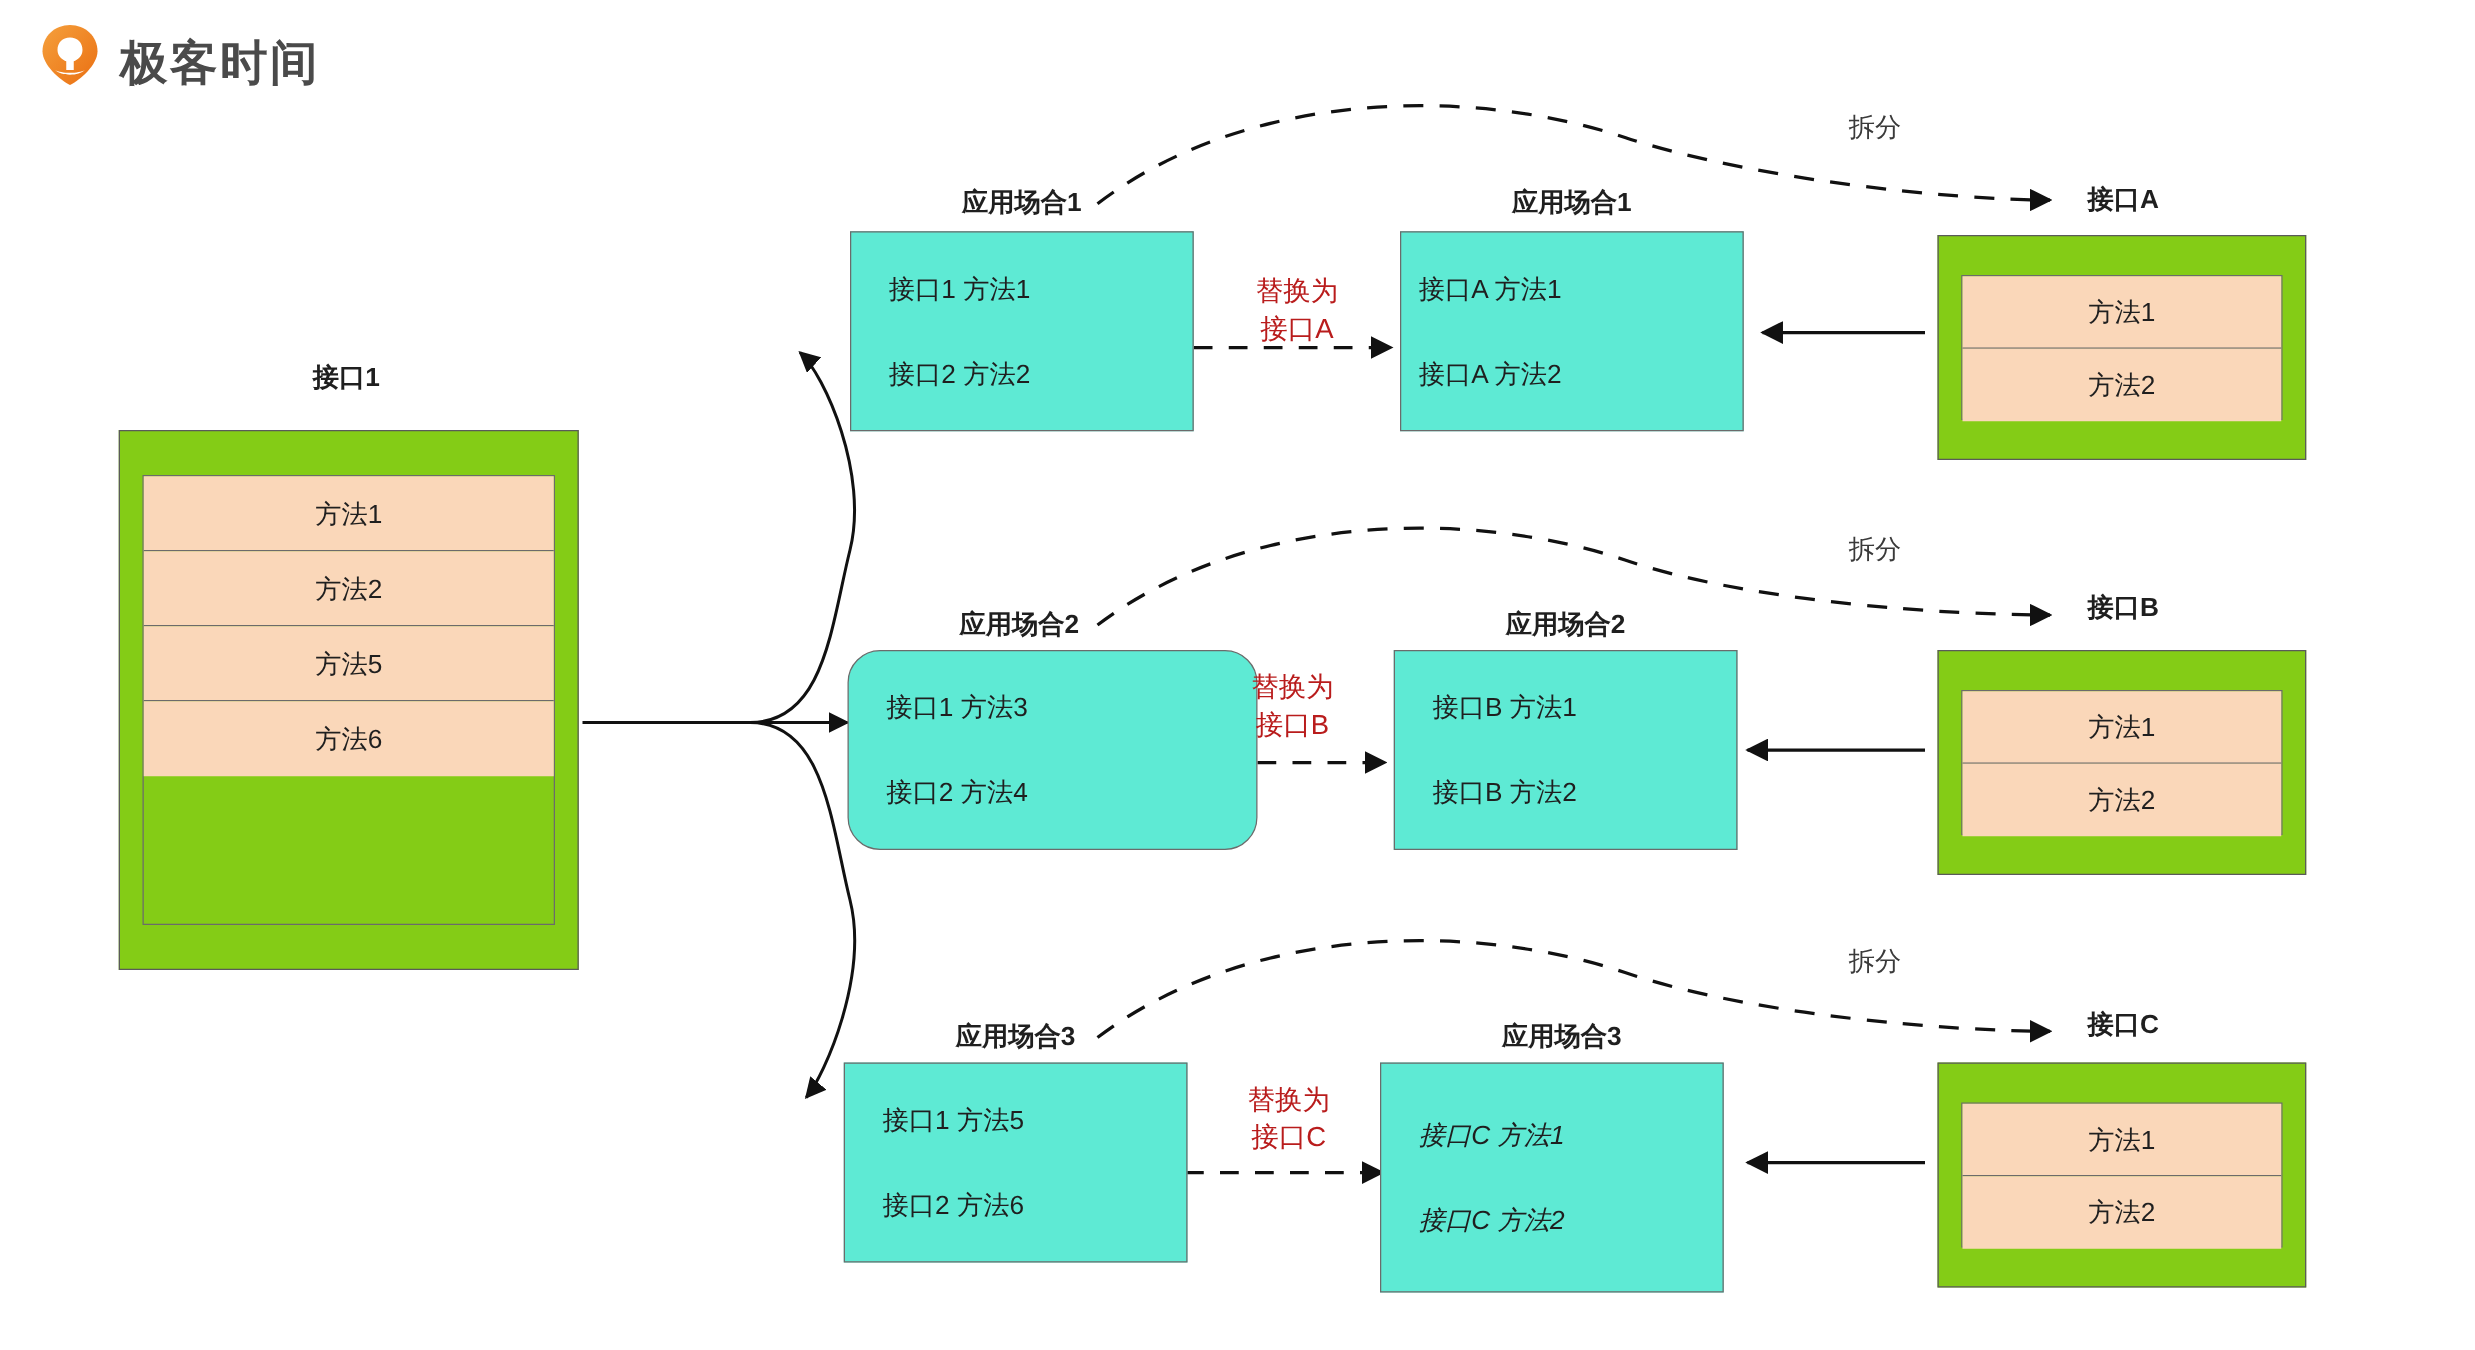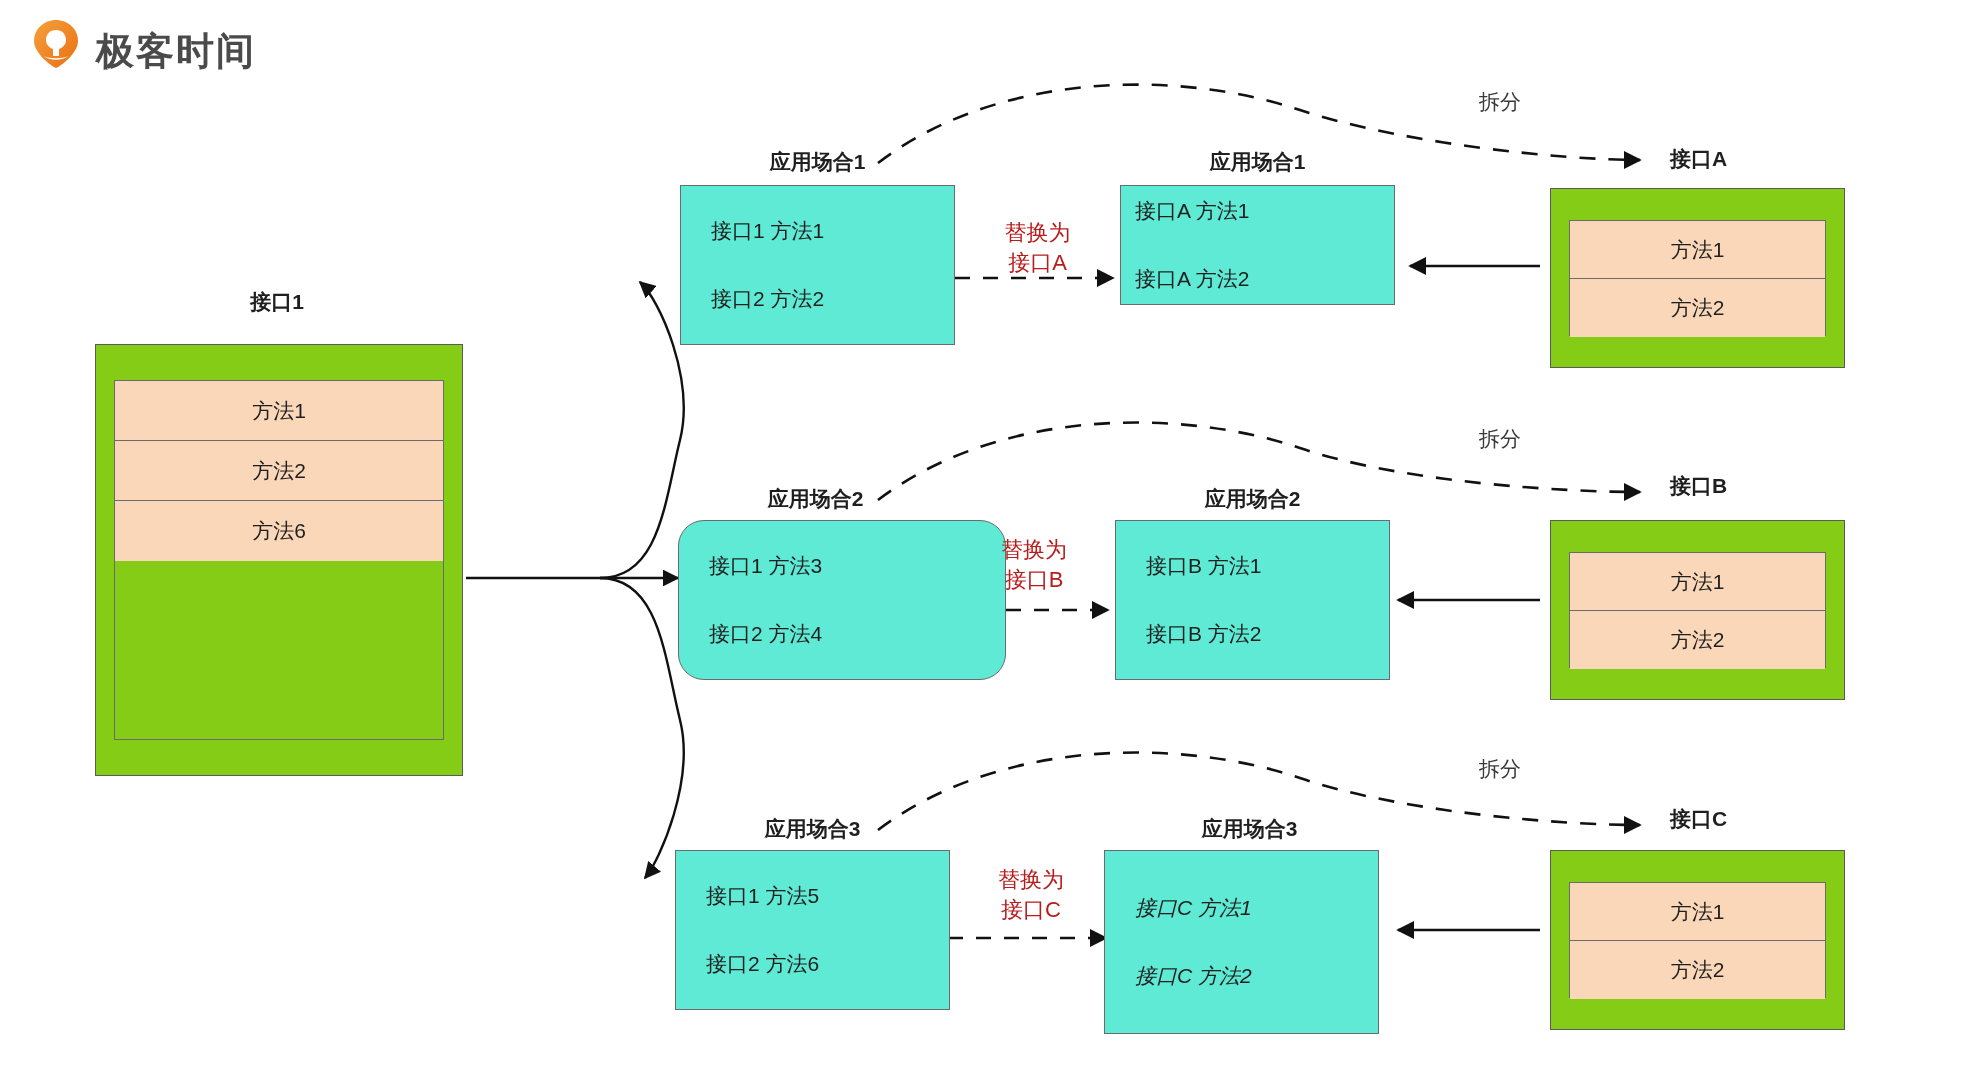--- a/index.html
+++ b/index.html
@@ -180,36 +180,37 @@
     <path d="M 1540 930 L 1398 930" stroke="#111111" stroke-width="2.6" fill="none" marker-end="url(#arrowSolid)"></path>
   </g>
 </svg>
 
 <div class="caption" style="left:277px; top:288px;">接口1</div>
 
 <div class="iface" id="source-iface" style="left:95px; top:344px; width:368px; height:432px;">
   <div class="rows" style="height: 360px;">
       <div class="row" style="height: 60px;">方法1</div>
       <div class="row" style="height: 60px;">方法2</div>
+      <div class="row" style="height: 60px;">方法5</div>
       <div class="row" style="height: 60px;">方法6</div>
     </div>
 </div>
 
 <div id="rows-layer">
     <div class="caption" style="left: 817.5px; top: 148px;">应用场合1</div>
     <div class="fillbox" style="left: 680px; top: 185px; width: 275px; height: 160px;">
       <div class="line">接口1 方法1</div>
       <div class="line">接口2 方法2</div>
     </div>
     <div class="edge-label" style="left: 1037.5px; top: 218px;">
       <div>替换为</div>
       <div>接口A</div>
     </div>
     <div class="caption" style="left: 1257.5px; top: 148px;">应用场合1</div>
-    <div class="fillbox" style="left: 1120px; top: 185px; width: 275px; height: 120px; padding-left: 14px;">
+    <div class="fillbox" style="left: 1120px; top: 185px; width: 275px; height: 160px; padding-left: 14px;">
       <div class="line">接口A 方法1</div>
       <div class="line">接口A 方法2</div>
     </div>
     <div class="split-label" style="left: 1500px; top: 88px;">拆分</div>
     <div class="node-label" style="left: 1670px; top: 145px;">接口A</div>
     <div class="iface" style="left: 1550px; top: 188px; width: 295px; height: 180px;">
       <div class="rows" style="height: 116px;">
         <div class="row" style="height: 58px;">方法1</div>
         <div class="row" style="height: 58px;">方法2</div>
       </div>

